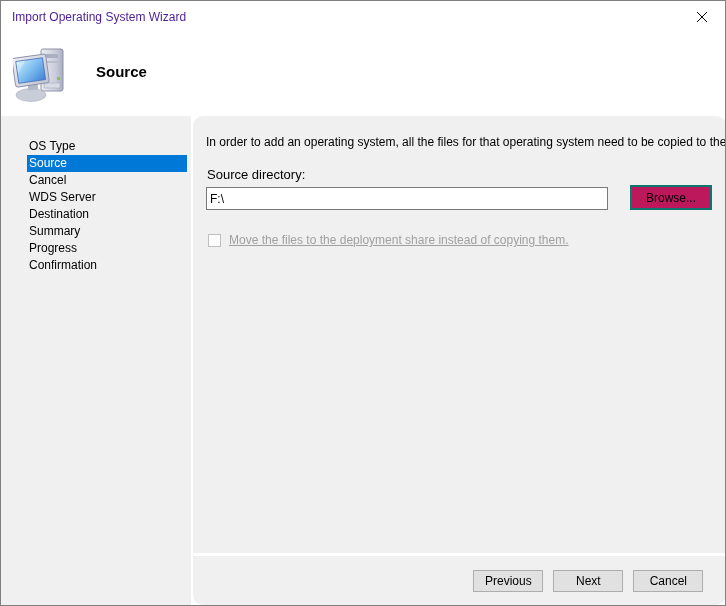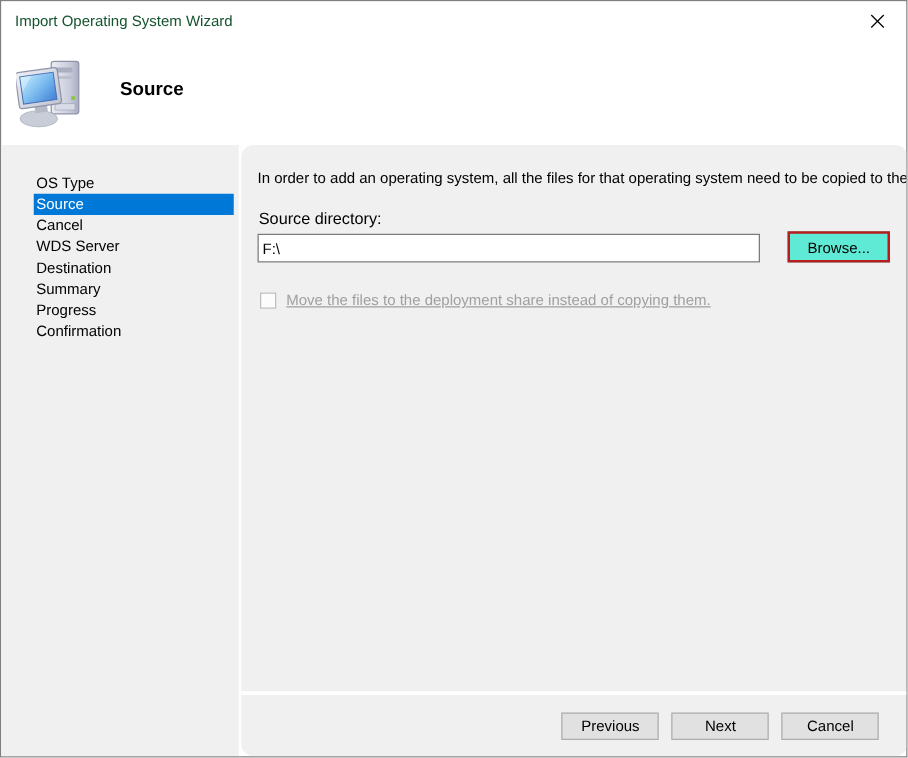--- a/index.html
+++ b/index.html
@@ -13,21 +13,21 @@
     position: relative;
     overflow: hidden;
   }
 
   
   .titlebar {
     height: 31px; background: #ffffff;
     display: flex; align-items: center;
     padding-left: 11px;
   }
-  .titlebar .title { font-size: 12px; color: #14532d; }
+  .titlebar .title { font-size: 12px; color: #4c1d95; }
   .close-btn {
     margin-left: auto;
     width: 46px; height: 31px;
     background: transparent; border: none;
     display: flex; align-items: center; justify-content: center;
     cursor: default;
   }
 
   
   .header {
@@ -76,43 +76,43 @@
   .dir-input {
     width: 402px; height: 23px;
     border: 1px solid #7a7a7a; background: #ffffff;
     font-family: "Liberation Sans", sans-serif;
     font-size: 12px; padding: 1px 3px; color: #000;
     outline: none;
   }
   .browse-btn {
     margin-left: 22px;
     width: 82px; height: 25px;
-    background: #5eead4;
-    border: 2px solid #b91c1c;
+    background: #be185d;
+    border: 2px solid #0f766e;
     font-family: "Liberation Sans", sans-serif;
     font-size: 12px; color: #000;
   }
 
   .check-row { display: flex; align-items: center; margin-top: 23px; padding-left: 2px; }
   .checkbox {
     width: 13px; height: 13px; flex: none;
     background: #fcfcfc; border: 1px solid #bfbfbf;
     display: inline-block;
   }
   .check-label { margin-left: 8px; font-size: 12px; color: #a0a0a0; text-decoration: underline; }
 
   
   .bottombar {
     height: 52px; flex: none;
     border-top: 3px solid #ffffff;
     display: flex; align-items: center; justify-content: flex-end;
     gap: 10px; padding-right: 23px;
   }
   .nav-btn {
-    width: 78px; height: 22px;
+    width: 70px; height: 22px;
     background: #e1e1e1; border: 1px solid #adadad;
     font-family: "Liberation Sans", sans-serif;
     font-size: 12px; color: #000;
   }
 </style>
 </head>
 <body>
 
 <div class="window">
 

